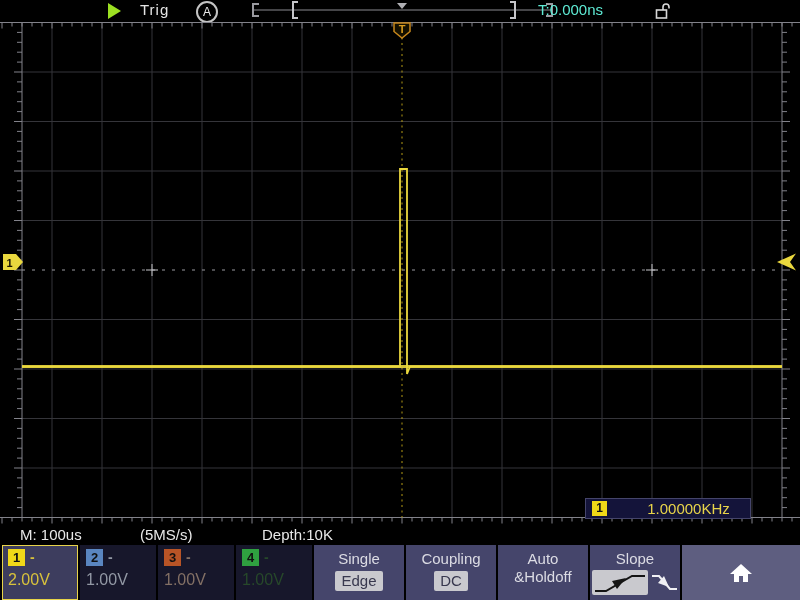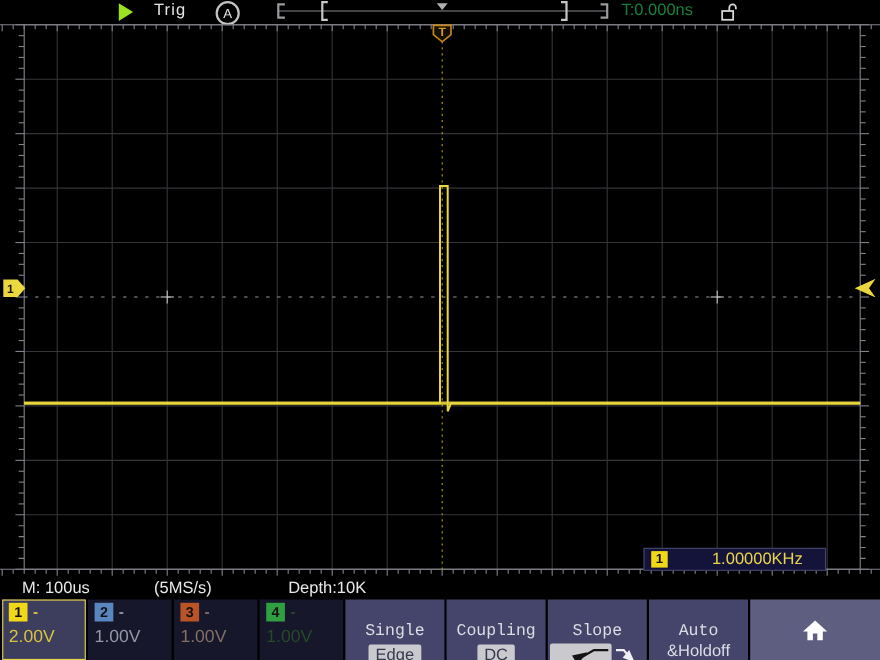--- a/index.html
+++ b/index.html
@@ -6,21 +6,21 @@
   body{width:800px;height:600px;position:relative;overflow:hidden;
        font-family:"Liberation Sans",sans-serif;color:#e8e8e8;}
   .abs{position:absolute;}
   
   #top-bar{left:0;top:0;width:800px;height:21px;background:#000;}
   #play-icon{left:108px;top:3px;width:0;height:0;
     border-left:13px solid #9ce022;border-top:8px solid transparent;border-bottom:8px solid transparent;}
   #trig-label{left:140px;top:1px;font-size:15px;color:#e4e4e4;letter-spacing:1px;}
   #auto-badge{left:196px;top:1px;width:18px;height:18px;border:2px solid #c4c4c4;border-radius:50%;
     font-size:12px;line-height:18px;text-align:center;color:#e8e8e8;}
-  #trigger-time{left:565px;top:1px;font-size:15px;color:#15803d;}
+  #trigger-time{left:538px;top:1px;font-size:15px;color:#5eead4;}
   
   #scope-svg{left:0;top:0;}
   
   #freq-box{left:585px;top:498px;width:164px;height:19px;background:#14143a;
     border:1px solid #45456b;display:flex;align-items:center;}
   #freq-badge{width:15px;height:15px;margin-left:6px;background:#f0d818;color:#111;
     font-weight:bold;font-size:12px;line-height:15px;text-align:center;}
   #freq-value{flex:1;text-align:center;color:#e8d44a;font-size:15px;padding-left:20px;}
   
   #status-bar{left:0;top:524px;width:736px;height:21px;background:#000;}
@@ -32,21 +32,21 @@
   
   #menu{left:0;top:545px;width:800px;height:55px;background:#000;display:flex;padding-left:2px;box-sizing:border-box;}
   .ch-block{width:69px;height:51px;margin-right:2px;background:#17172b;border:1px solid transparent;
     padding:2px 0 0 5px;box-sizing:content-box;}
   .ch-block.selected{background:#3d3d5e;border:1px solid #e8d44a;}
   .ch-badge{display:inline-block;width:17px;height:17px;font-size:13px;font-weight:bold;
     color:#111;text-align:center;line-height:17px;vertical-align:middle;}
   .ch-dash{font-weight:bold;margin-left:5px;font-size:14px;}
   .ch-volts{margin-top:5px;font-size:16px;}
   .menu-btn{width:90px;height:55px;margin-right:2px;background:#45456b;text-align:center;box-sizing:border-box;}
-  .menu-btn .lbl{margin-top:20px;font-size:15px;color:#dcdce4;font-family:Liberation Mono, monospace;}
+  .menu-btn .lbl{margin-top:5px;font-size:15px;color:#dcdce4;}
   .chip{display:inline-block;margin-top:4px;background:#c9c9ce;color:#38384e;font-size:15px;
     height:20px;line-height:19px;padding:0 6px;border-radius:2px;}
   #slope-icons{display:flex;justify-content:center;align-items:center;margin-top:3px;}
   #slope-rising-box{width:56px;height:25px;background:#c9c9ce;border-radius:2px;display:flex;
     align-items:center;justify-content:center;}
   #slope-falling-box{width:27px;height:25px;margin-left:3px;display:flex;align-items:center;}
   #auto-btn .lbl2{margin-top:1px;font-size:15px;color:#dcdce4;}
   #home-btn{flex:1;height:55px;background:#5e5e80;display:flex;align-items:center;justify-content:center;}
 </style>
 </head>
@@ -412,39 +412,39 @@
   </div>
 
   <div class="menu-btn">
     <div class="lbl">Single</div>
     <span class="chip">Edge</span>
   </div>
   <div class="menu-btn">
     <div class="lbl">Coupling</div>
     <span class="chip">DC</span>
   </div>
+  <div class="menu-btn" id="auto-btn">
+    <div class="lbl">Auto</div>
+    <div class="lbl2">&amp;Holdoff</div>
+  </div>
   <div class="menu-btn">
     <div class="lbl">Slope</div>
     <div id="slope-icons">
       <span id="slope-rising-box">
         <svg width="56" height="24">
           <path d="M3 20 H14 L40 5 H53" fill="none" stroke="#141414" stroke-width="2"></path>
           <polygon points="34,7 25,18 20,10" fill="#141414"></polygon>
         </svg>
       </span>
       <span id="slope-falling-box">
         <svg width="27" height="24">
           <path d="M1 5 H8 L19 18 H26" fill="none" stroke="#f0f0f4" stroke-width="2"></path>
           <polygon points="18,16 7,12 13,5" fill="#f0f0f4"></polygon>
         </svg>
       </span>
     </div>
   </div>
-  <div class="menu-btn" id="auto-btn">
-    <div class="lbl">Auto</div>
-    <div class="lbl2">&amp;Holdoff</div>
-  </div>
   <div id="home-btn">
     <svg width="24" height="22">
       <path d="M12 2 L23 12 H19 V20 H14 V14 H10 V20 H5 V12 H1 Z" fill="#fff"></path>
     </svg>
   </div>
 </div>
 
 </body></html>

